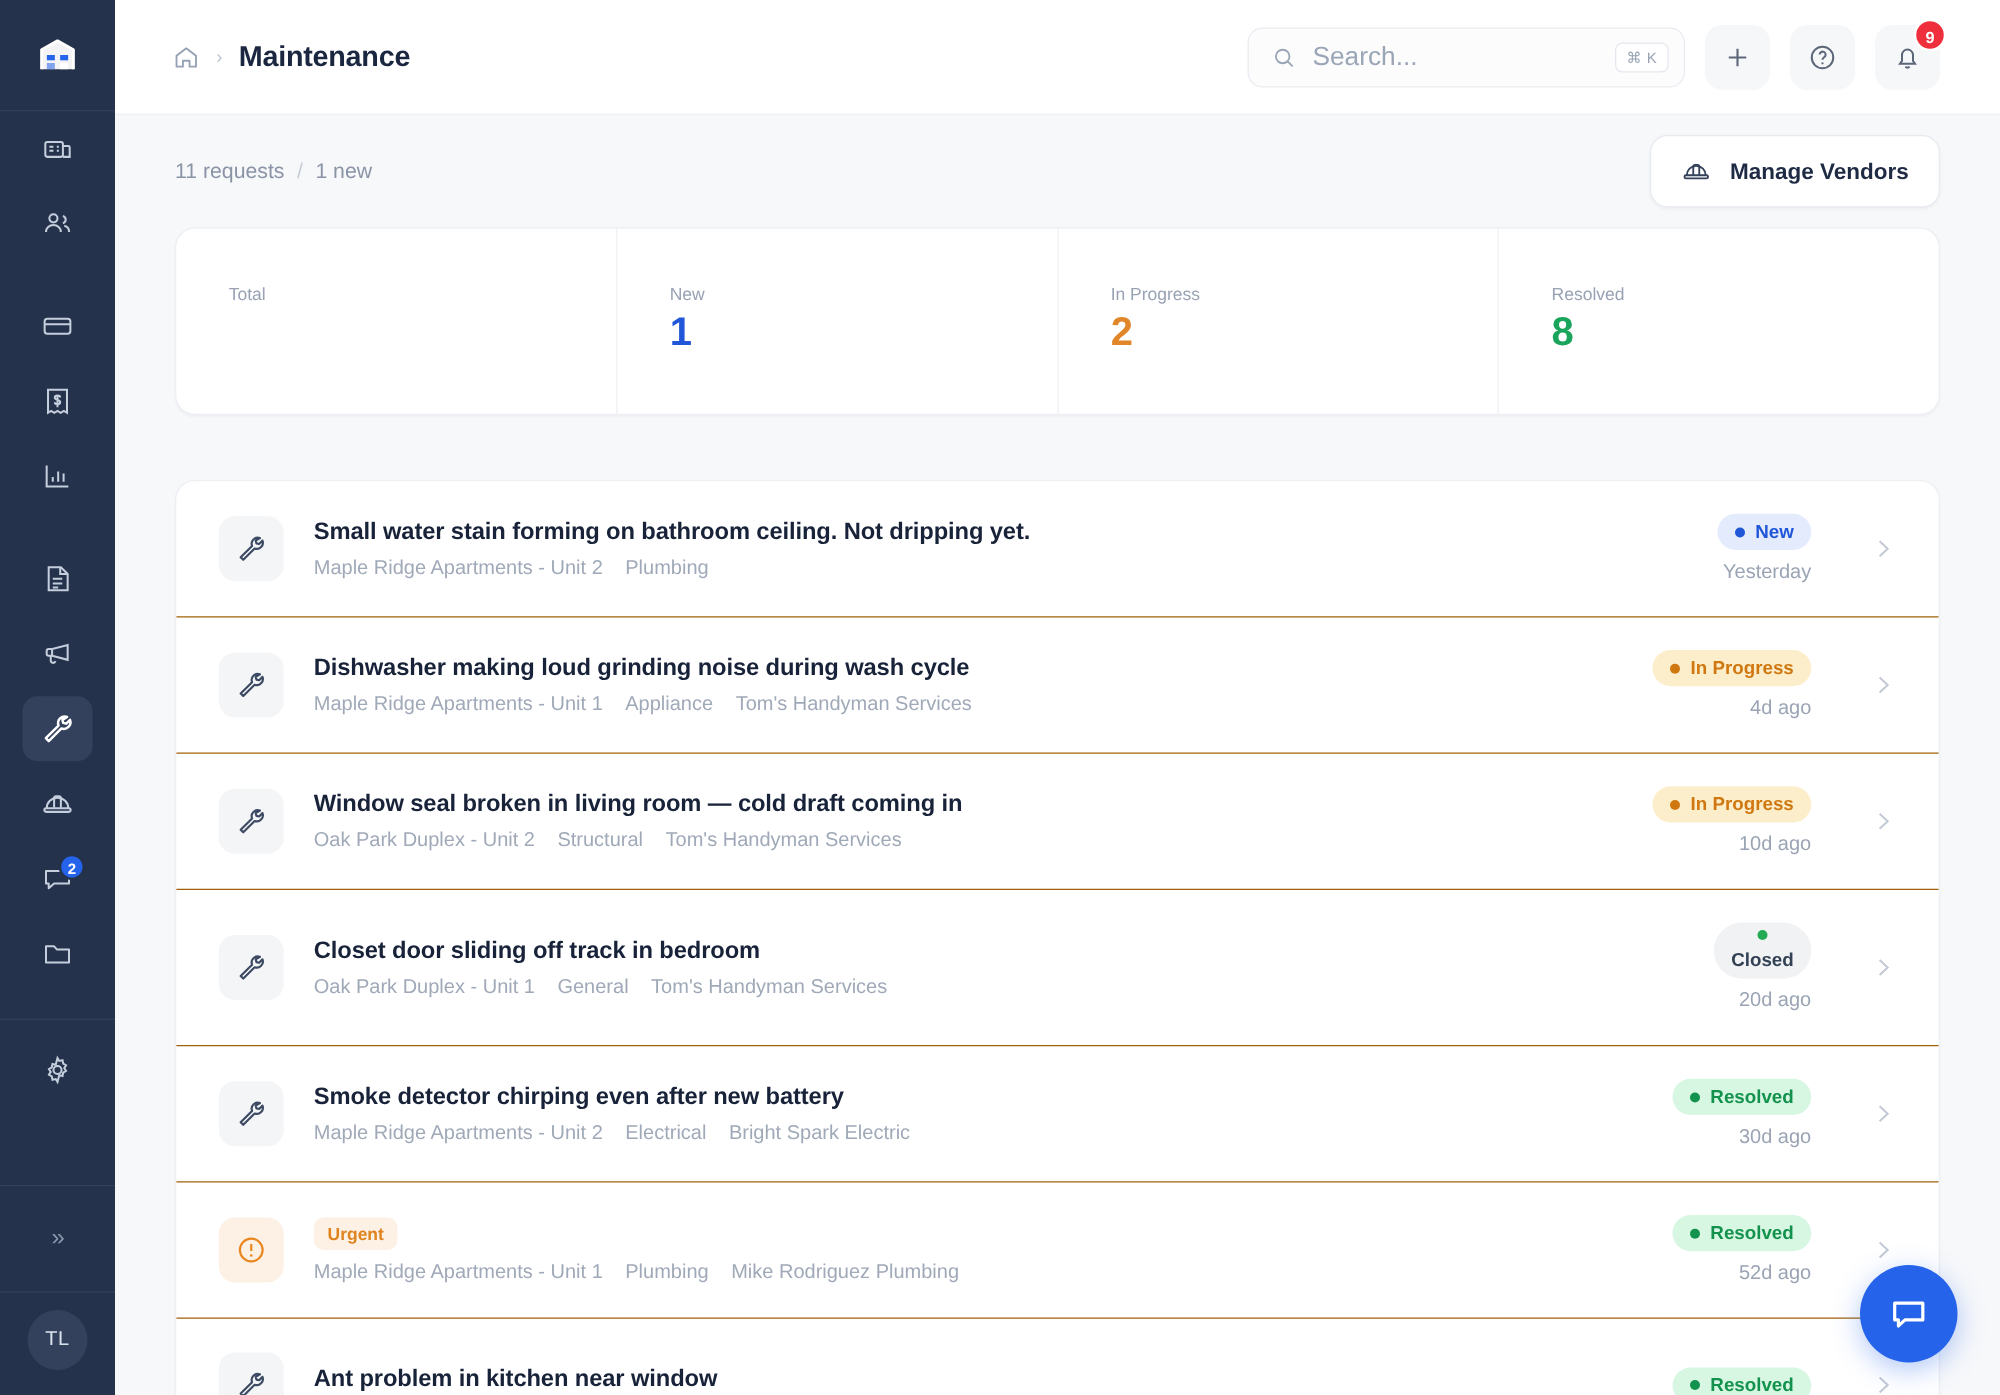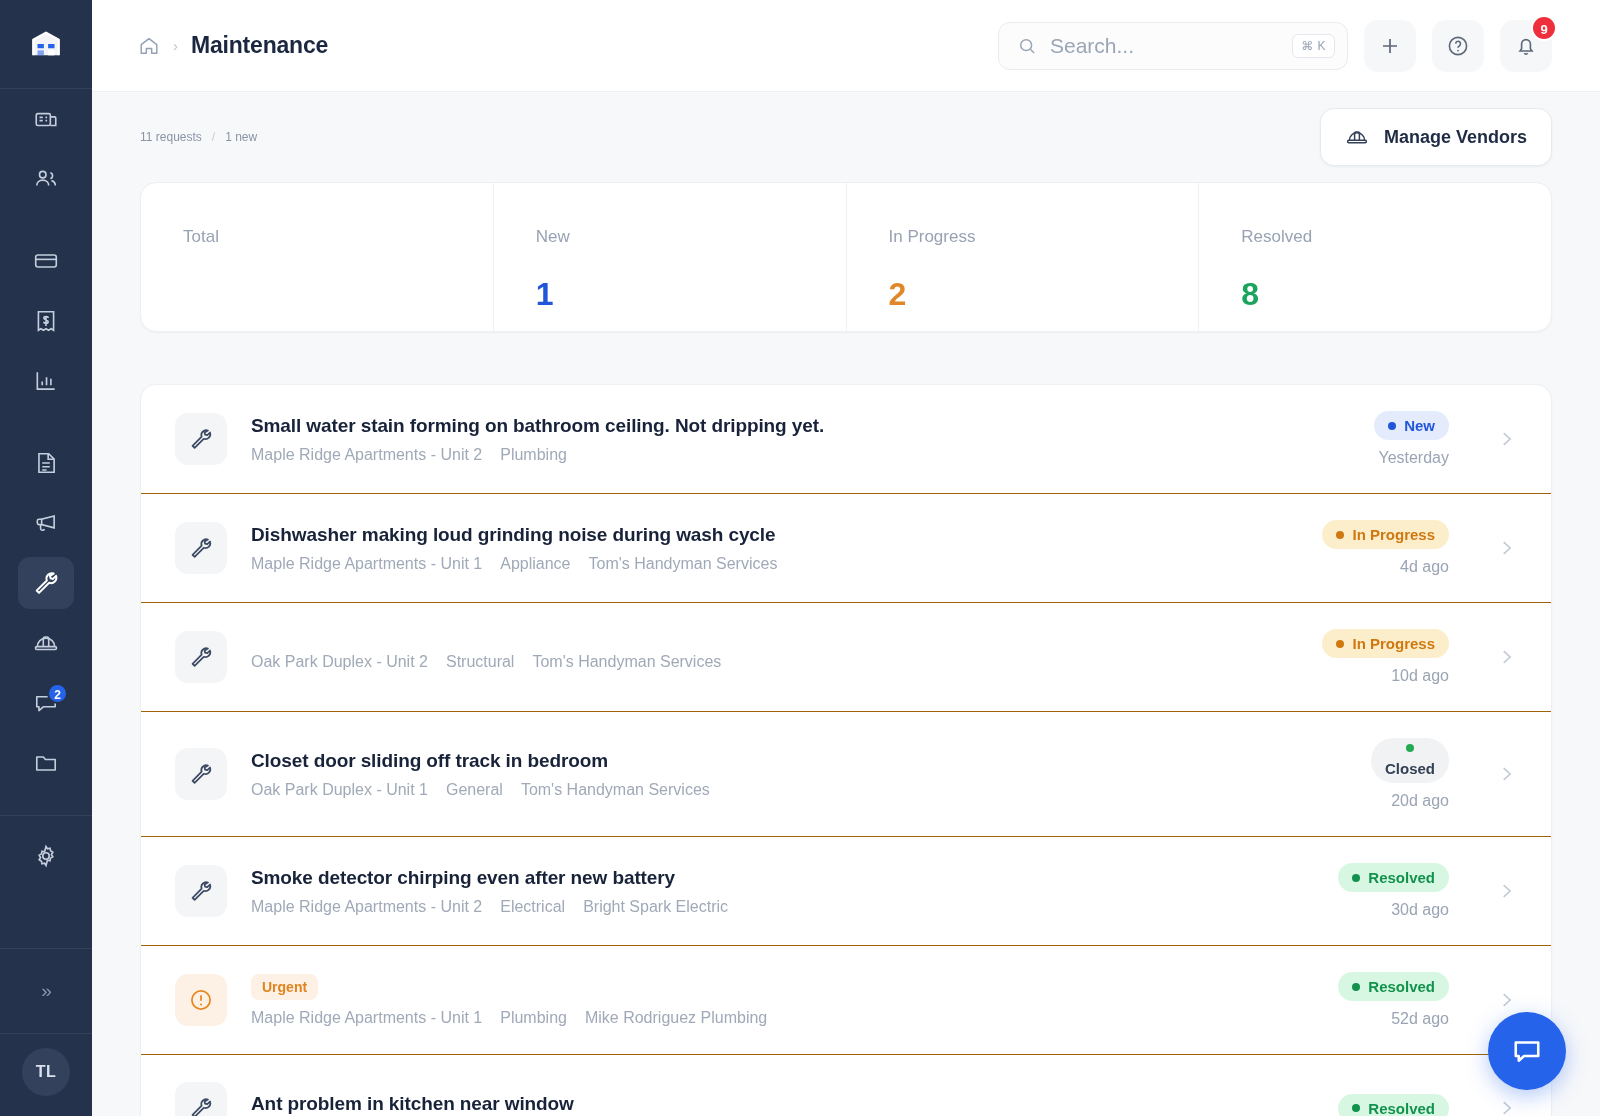--- a/index.html
+++ b/index.html
@@ -40,21 +40,21 @@
   .sb-bottom { margin-top: auto; width: 100%; display: flex; flex-direction: column; align-items: center; }
   .collapse-btn {
     width: 56px; height: 52px; margin: 16px 0;
     display: flex; align-items: center; justify-content: center;
     color: #8b97ad; font-size: 19px; letter-spacing: -1px; cursor: pointer;
   }
   .avatar {
     width: 48px; height: 48px; border-radius: 50%;
     background: #33415c; color: #dbe2ee;
     display: flex; align-items: center; justify-content: center;
-    font-size: 16px; font-weight: 700; letter-spacing: 0.5px;
+    font-size: 16px; font-weight: 400; letter-spacing: 0.5px;
     margin: 14px 0 20px; cursor: pointer;
   }
 
   
   .main { flex: 1; height: 1116px; display: flex; flex-direction: column; min-width: 0; }
 
   .topbar {
     height: 92px; background: #ffffff;
     border-bottom: 1px solid #eceff3;
     display: flex; align-items: center; padding: 0 48px 0 46px;
@@ -86,38 +86,38 @@
     position: absolute; top: -5px; right: -5px;
     min-width: 26px; height: 26px; padding: 0 6px;
     background: #ef2f3c; color: #fff; border-radius: 13px;
     font-size: 13px; font-weight: 700; line-height: 26px; text-align: center;
     border: 2px solid #fff;
   }
 
   
   .content { flex: 1; overflow: hidden; padding: 0 48px; position: relative; }
   .subbar { display: flex; align-items: center; height: 90px; }
-  .sub-meta { font-size: 12px; color: #8a94a6; display: flex; gap: 10px; }
+  .sub-meta { font-size: 17px; color: #8a94a6; display: flex; gap: 10px; }
   .sub-sep { color: #c6cdd8; }
   .vendors-btn {
     margin-left: auto; height: 58px; padding: 0 24px;
     background: #fff; border: 1px solid #e7eaf0; border-radius: 14px;
     display: flex; align-items: center; gap: 15px;
     font-size: 18px; font-weight: 600; color: #1f2b44; cursor: pointer;
     box-shadow: 0 1px 3px rgba(16,24,40,0.05);
   }
 
   
   .stats {
     background: #fff; border: 1px solid #edeff3; border-radius: 16px;
     display: flex; height: 150px; box-shadow: 0 1px 2px rgba(16,24,40,0.04);
   }
   .stat { flex: 1; padding: 44px 0 0 42px; border-right: 1px solid #eef0f4; }
   .stat:last-child { border-right: none; }
-  .stat-label { font-size: 17px; color: #98a2b3; margin-bottom: 29px; }
+  .stat-label { font-size: 14px; color: #98a2b3; margin-bottom: 4px; }
   .stat-value { font-size: 32px; font-weight: 700; letter-spacing: -0.5px; }
 
   
   .list {
     margin-top: 52px;
     background: #fff; border: 1px solid #edeff3; border-radius: 16px;
     box-shadow: 0 1px 2px rgba(16,24,40,0.04);
     overflow: hidden;
   }
   .row {
@@ -416,20 +416,24 @@
     </span>
   </div>
 
   <div class="row">
     <div class="row-icon">
               <svg width="26" height="26" viewBox="0 0 24 24" fill="none" stroke="currentColor" stroke-width="1.6" stroke-linejoin="round">
                 <path d="M18.4 4.1a4.5 4.5 0 00-5.8 5.8L4.2 18.3l1.9 1.9 8.4-8.4a4.5 4.5 0 005.8-5.8l-2.5 2.5-2-.5-.5-2z"></path>
               </svg>
             </div>
     <div class="row-body">
+      <div class="row-title-line">
+        <span class="row-title">Window seal broken in living room — cold draft coming in</span>
+
+      </div>
       <div class="row-sub">
         <span>Oak Park Duplex - Unit 2</span>
         <span>Structural</span>
         <span>Tom's Handyman Services</span>
       </div>
     </div>
     <div class="row-right">
       <span class="chip inprogress">
                 <i class="dot"></i>
                 <b>In Progress</b>

